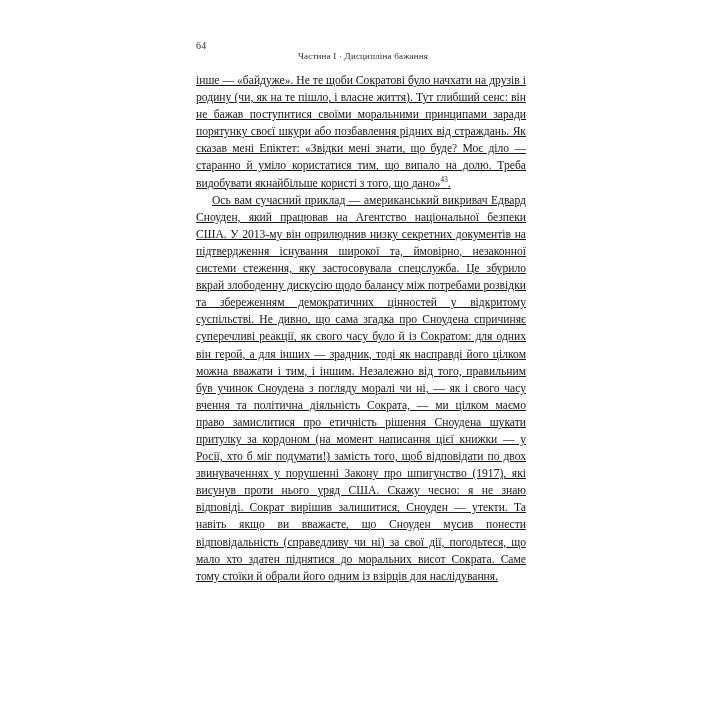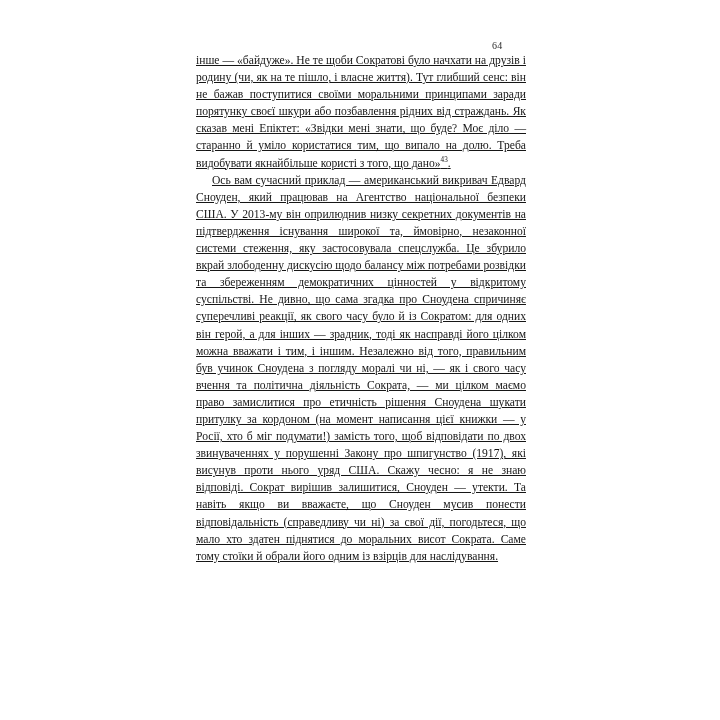--- a/index.html
+++ b/index.html
@@ -17,24 +17,25 @@
     color: #1a1a1a;
   }
   .page-inner {
     position: absolute;
     left: 196px;
     top: 40px;
     width: 330px;
   }
   .running-head {
     display: flex;
-    align-items: flex-end;
+    align-items: flex-start;
     font-size: 9.2px;
     letter-spacing: 0.2px;
     color: #2b2b2b;
+    margin-bottom: 20px;
     height: 12px;
     flex-direction: column;
   }
   .folio {
     width: 34px;
     flex: none;
     font-size: 10px;
     color: #2b2b2b;
   }
   .head-title {
@@ -65,20 +66,21 @@
   }
 </style>
 </head>
 <body>
 
 <div class="page">
   <div class="page-inner">
 
     <div class="running-head">
       <span class="folio">64</span>
+      <span class="head-title">Частина I · Дисципліна бажання</span>
     </div>
 
     <div class="body-text">
       <p><span>інше — «байдуже». Не те щоби Сократові було начхати на друзів і родину (чи, як на те пішло, і власне життя). Тут глибший сенс: він не бажав поступитися своїми моральними принципами заради порятунку своєї шкури або позбавлення рідних від страждань. Як сказав мені Епіктет: «Звідки мені знати, що буде? Моє діло — старанно й уміло користатися тим, що випало на долю. Треба видобувати якнайбільше користі з того, що дано»</span><sup>43</sup><span>.</span></p>
       <p class="indent">Ось вам сучасний приклад — американський викривач Едвард Сноуден, який працював на Агентство національної безпеки США. У 2013-му він оприлюднив низку секретних документів на підтвердження існування широкої та, ймовірно, незаконної системи стеження, яку застосовувала спецслужба. Це збурило вкрай злободенну дискусію щодо балансу між потребами розвідки та збереженням демократичних цінностей у відкритому суспільстві. Не дивно, що сама згадка про Сноудена спричиняє суперечливі реакції, як свого часу було й із Сократом: для одних він герой, а для інших — зрадник, тоді як насправді його цілком можна вважати і тим, і іншим. Незалежно від того, правильним був учинок Сноудена з погляду моралі чи ні, — як і свого часу вчення та політична діяльність Сократа, — ми цілком маємо право замислитися про етичність рішення Сноудена шукати притулку за кордоном (на момент написання цієї книжки — у Росії, хто б міг подумати!) замість того, щоб відповідати по двох звинуваченнях у порушенні Закону про шпигунство (1917), які висунув проти нього уряд США. Скажу чесно: я не знаю відповіді. Сократ вирішив залишитися, Сноуден — утекти. Та навіть якщо ви вважаєте, що Сноуден мусив понести відповідальність (справедливу чи ні) за свої дії, погодьтеся, що мало хто здатен піднятися до моральних висот Сократа. Саме тому стоїки й обрали його одним із взірців для наслідування.</p>
     </div>
 
   </div>
 </div>
 

